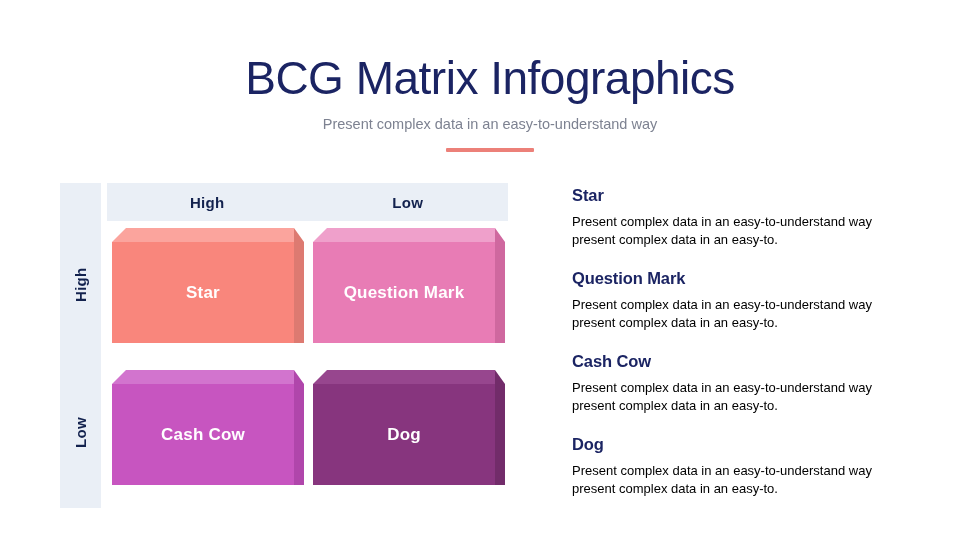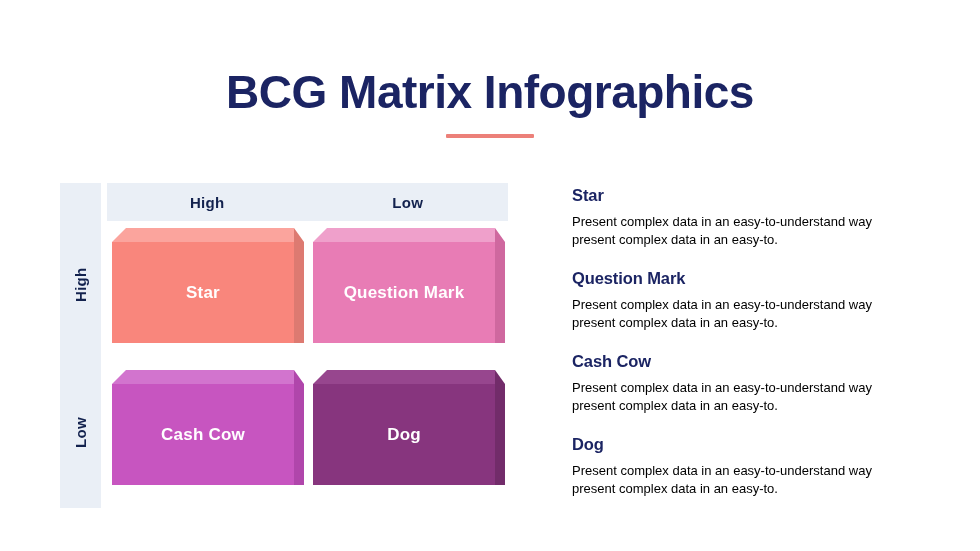--- a/index.html
+++ b/index.html
@@ -17,24 +17,24 @@
 
   
   #header {
     position: absolute;
     left: 0;
     top: 0;
     width: 980px;
     text-align: center;
   }
   #page-title {
-    margin: 14px;
+    margin: 0;
     padding-top: 53px;
     font-size: 46px;
-    font-weight: bold;
+    font-weight: normal;
     letter-spacing: -0.5px;
     color: #1b2463;
     line-height: 1.1;
   }
   #page-subtitle {
     margin: 0;
     padding-top: 12px;
     font-size: 14.5px;
     color: #7d8291;
     font-weight: normal;
@@ -178,20 +178,21 @@
     line-height: 1.38;
     color: #000000;
     max-width: 338px;
   }
 </style>
 </head>
 <body>
 
 <div id="header">
   <h1 id="page-title" style="color: rgb(27, 36, 99);">BCG Matrix Infographics</h1>
+  <p id="page-subtitle" style="color: rgb(125, 130, 145);">Present complex data in an easy-to-understand way</p>
   <div id="title-accent-bar" style="background: rgb(236, 128, 121);"></div>
 </div>
 
 <div id="matrix">
 
   <div id="row-label-rail" style="background: rgb(234, 239, 246);">
     <div class="row-label" id="row-label-high" style="color: rgb(19, 34, 78);">High</div>
     <div class="row-label" id="row-label-low" style="color: rgb(19, 34, 78);">Low</div>
   </div>
 

